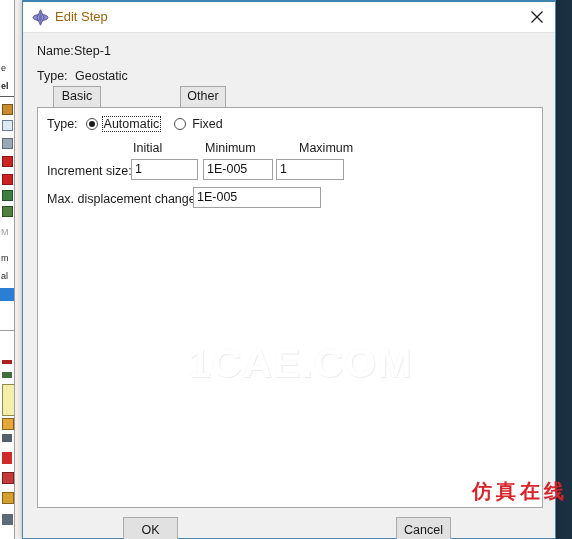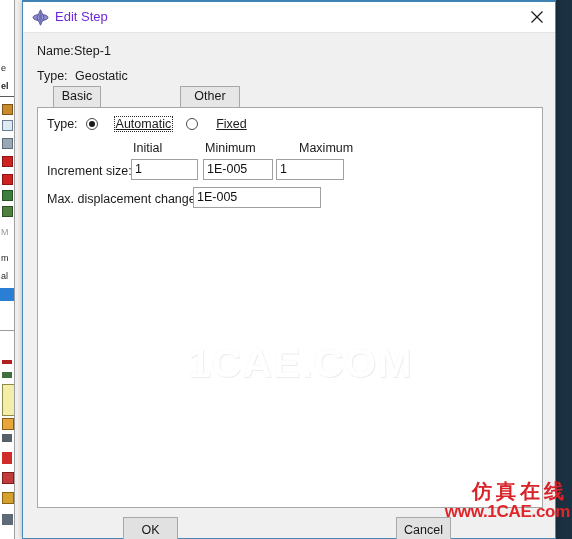--- a/index.html
+++ b/index.html
@@ -81,21 +81,21 @@
   }
   #title-icon {
     position: absolute;
     left: 9px; top: 7px;
     width: 17px; height: 17px;
   }
   #title-text {
     position: absolute;
     left: 32px; top: 7px;
     font-size: 13px;
-    color: #6d28d9;
+    color: #a16207;
   }
   #close-btn {
     position: absolute;
     right: 6px; top: 4px;
     width: 24px; height: 22px;
     display: flex;
     align-items: center;
     justify-content: center;
     cursor: default;
   }
@@ -183,23 +183,22 @@
   }
   .radio.on::after {
     content: "";
     position: absolute;
     left: 2px; top: 2px;
     width: 6px; height: 6px;
     border-radius: 50%;
     background: #1a1a1a;
   }
   .radio-label {
-    margin-left: 16px;
+    margin-left: 4px;
     padding: 0 2px;
-    text-decoration: underline;
   }
   .radio-label.focused {
     border: 1px dotted #2b2b2b;
     padding: 0 1px;
   }
 
   
   .col-head {
     position: absolute;
     font-size: 12.5px;
@@ -352,21 +351,21 @@
     <span class="hdr-line" style="left:14px; top:11px;">Name:</span>
     <span class="hdr-line" style="left:51px; top:11px;">Step-1</span>
     <span class="hdr-line" style="left:14px; top:36px;">Type:</span>
     <span class="hdr-line" style="left:52px; top:36px;">Geostatic</span>
   </div>
 
   <div id="tabstrip">
     <div class="tab" style="left:16px; width:48px;">
       <span>Basic</span>
     </div>
-    <div class="tab" style="left:143px; width:60px;">
+    <div class="tab" style="left:143px; width:46px;">
       <span>Other</span>
     </div>
   </div>
 
   <div id="panel">
 
     <div class="row-type">
       <span style="margin-right:8px;">Type:</span>
 
       <span class="radio-wrap">
@@ -396,14 +395,13 @@
   </div>
 
   <div id="footer">
     <div class="btn" style="left:100px; width:55px;">OK</div>
     <div class="btn" style="left:373px; width:55px;">Cancel</div>
   </div>
 </div>
 
 <div id="wm-logo">
   <div id="wm-cn">仿真在线</div>
-  <div id="wm-url">www.1CAE.com</div>
 </div>
 
 </body></html>

